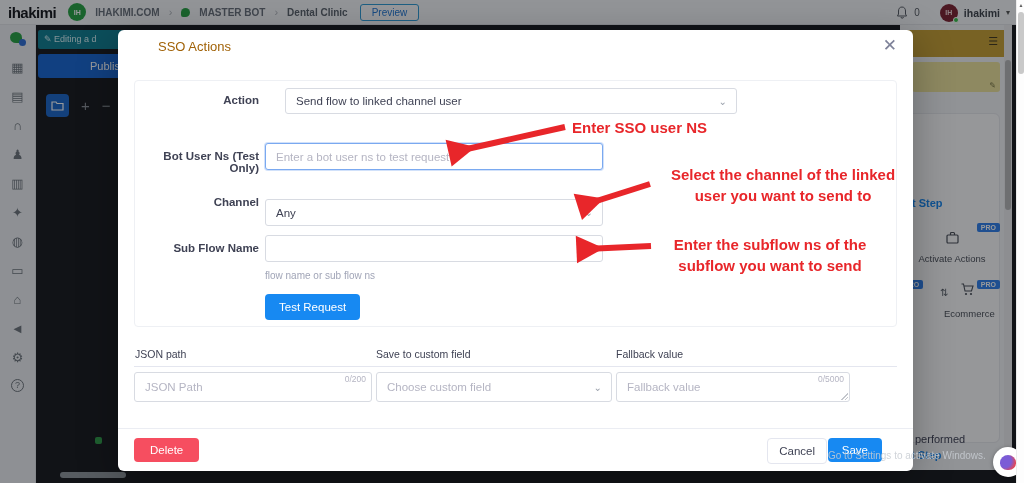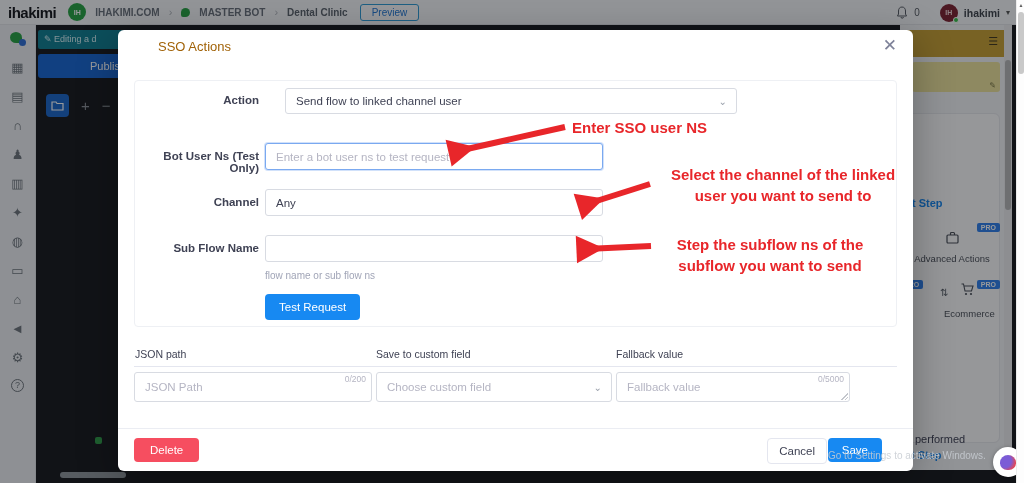--- a/index.html
+++ b/index.html
@@ -184,21 +184,21 @@
     </div>
     <div class="node-card"></div>
     <span class="frag-link" style="left:12px; top:172px;">t Step</span>
 
     <span class="updown" style="left:3px; top:217px;">⇅</span>
     <svg class="tile-icon" style="left:45px; top:205px;" viewBox="0 0 15 15">
         <rect x="2" y="5" width="11" height="8" rx="1" fill="none" stroke="#4a4f57" stroke-width="1.2"></rect>
         <path d="M5.5 5 L5.5 3.5 a1 1 0 0 1 1-1 h2 a1 1 0 0 1 1 1 L9.5 5" fill="none" stroke="#4a4f57" stroke-width="1.2"></path>
       </svg>
     <span class="pro-badge" style="right:4px; top:198px;">PRO</span>
-    <span class="tile-label" style="left:0; width:104px; top:228px; text-align:center;">Advanced Actions</span>
+    <span class="tile-label" style="left:0; width:104px; top:228px; text-align:center;">Activate Actions</span>
 
     <span class="pro-badge" style="left:0px; top:255px;">PRO</span>
     <span class="updown" style="left:40px; top:262px;">⇅</span>
     <svg class="tile-icon" style="left:60px; top:257px;" viewBox="0 0 15 15">
         <path d="M1.5 2 h2 l1.5 7 h6.5 l1.5-5 h-9" fill="none" stroke="#4a4f57" stroke-width="1.1"></path>
         <circle cx="6" cy="12" r="1.1" fill="#4a4f57"></circle>
         <circle cx="11" cy="12" r="1.1" fill="#4a4f57"></circle>
       </svg>
     <span class="pro-badge" style="right:4px; top:255px;">PRO</span>
     <span class="tile-label" style="left:0; top:283px;">ion</span>
@@ -223,21 +223,21 @@
     <span class="f-label" style="left:16px; top:64px;">Action</span>
     <div class="ctl sel" style="left:147px; top:58px; width:452px; height:26px;margin-left:20px;">
       <span>Send flow to linked channel user</span>
       <span class="chev">⌄</span>
     </div>
 
     <span class="f-label" style="left:16px; top:120px;">Bot User Ns (Test Only)</span>
     <input class="ctl txt-input focus-blue" style="left: 147px; top: 113px; width: 338px; height: 27px;" placeholder="Enter a bot user ns to test request">
 
     <span class="f-label" style="left:16px; top:166px;">Channel</span>
-    <div class="ctl sel" style="left:147px; top:159px; width:338px; height:27px;">
+    <div class="ctl sel" style="left:147px; top:169px; width:338px; height:27px;">
       <span>Any</span>
       <span class="chev">⌄</span>
     </div>
 
     <span class="f-label" style="left:16px; top:212px;">Sub Flow Name</span>
     <input class="ctl txt-input" style="left: 147px; top: 205px; width: 338px; height: 27px;">
     <span class="code-glyph" style="left:464px; top:214px;">&lt;/&gt;</span>
     <span class="hint">flow name or sub flow ns</span>
 
     <button class="test-btn">Test Request</button>
@@ -277,21 +277,21 @@
     <line x1="650" y1="184" x2="587" y2="204" stroke="#e8262a" stroke-width="6" marker-end="url(#ah)"></line>
     <line x1="651" y1="246" x2="586" y2="249" stroke="#e8262a" stroke-width="6" marker-end="url(#ah)"></line>
   </svg>
 
   <div class="anno" style="left:572px; top:117px;">Enter SSO user NS</div>
   <div class="anno center" style="left:656px; top:164px; width:254px;">
     <div>Select the channel of the linked</div>
     <div>user you want to send to</div>
   </div>
   <div class="anno center" style="left:650px; top:234px; width:240px;">
-    <div>Step the subflow ns of the</div>
+    <div>Enter the subflow ns of the</div>
     <div>subflow you want to send</div>
   </div>
 
   <div class="watermark">
     <div class="wm2">Go to Settings to activate Windows.</div>
   </div>
 
   <div class="brain-btn">
     <span class="brain-core"></span>
   </div>

